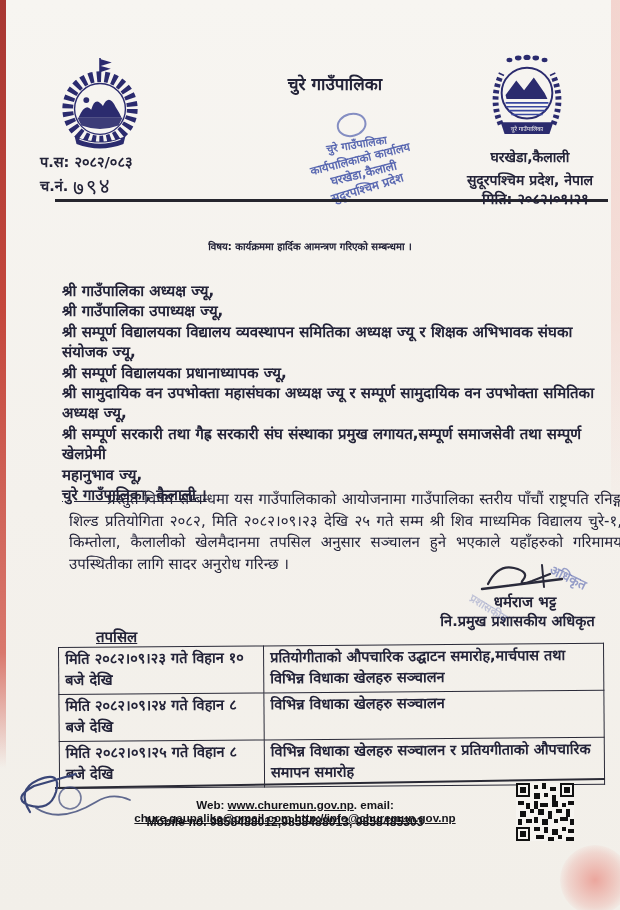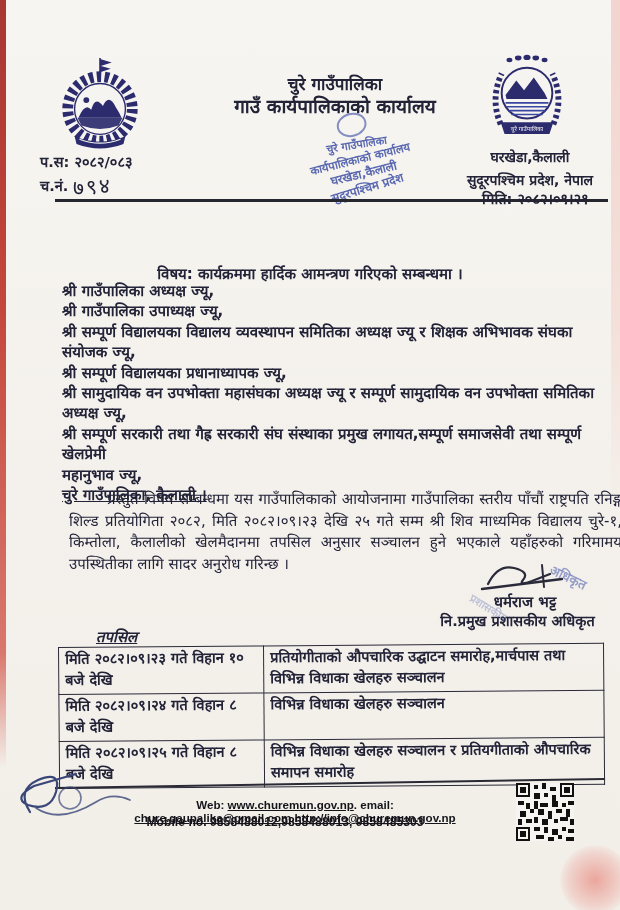--- a/index.html
+++ b/index.html
@@ -31,30 +31,30 @@
   .stamp{left:266px;top:112px;width:186px;text-align:center;
     transform:rotate(-14deg);color:rgba(56,74,163,.82);font-weight:700;line-height:15px;}
   .stamp .s0{font-size:11px;transform:rotate(5deg);}
   .stamp .s1{font-size:11.5px;}
   .stamp .s2{font-size:12px;}
   .stamp .s3{font-size:12px;transform:rotate(-3deg);}
   .stamp-ring{width:26px;height:20px;margin:0 auto 1px auto;border:2px solid rgba(56,74,163,.6);border-radius:50%;}
   .faint-stamp{left:549px;top:568px;font-size:13px;font-weight:700;color:rgba(56,74,163,.5);transform:rotate(26deg);}
   .faint-stamp2{left:468px;top:600px;font-size:11px;font-weight:700;color:rgba(56,74,163,.28);transform:rotate(32deg);}
   
-  .subject{left:110px;top:239px;width:400px;text-align:center;font-size:15px;font-weight:700;margin-top:24px;}
+  .subject{left:110px;top:239px;width:400px;text-align:center;font-size:10px;font-weight:700;}
   .recipients{left:62px;top:281px;width:548px;font-size:15px;font-weight:600;line-height:20.4px;}
   .recipients .closing{font-weight:700;text-decoration:underline;}
   .body-par{left:69px;top:489px;width:553px;font-size:15px;font-weight:500;line-height:21.5px;
     text-align:justify;text-indent:38px;}
   
   .sig-name{left:445px;top:591px;width:160px;text-align:center;font-size:15px;font-weight:700;}
   .sig-title{left:420px;top:610px;width:195px;text-align:center;font-size:14.5px;font-weight:700;}
   
-  .sched-label{left:96px;top:626px;font-size:15px;font-weight:700;text-decoration:underline;font-style:italic;}
+  .sched-label{left:96px;top:626px;font-size:15px;font-weight:700;text-decoration:underline;}
   table.sched{position:absolute;left:58px;top:647px;width:546px;border-collapse:collapse;
     transform:rotate(-.45deg);transform-origin:left top;}
   table.sched td{border:1.7px solid #2a2a38;font-size:14.5px;font-weight:600;line-height:21px;
     padding:1px 6px 3px 6px;vertical-align:top;color:#232338;}
   table.sched td.c1{width:192px;}
   
   .slant-line{left:55px;top:787px;width:550px;height:2.4px;background:#2a2a35;
     transform:rotate(-0.95deg);transform-origin:left center;}
   .foot1{left:80px;top:798px;width:430px;text-align:center;
     font-family:"Liberation Sans",sans-serif;font-size:11.6px;font-weight:600;color:#14141a;}
@@ -86,21 +86,20 @@
     </svg>
   </div>
 
   <div class="abs refno">प.स: २०८२/०८३</div>
   <div class="abs chn">
     <span>च.नं.</span>
     <span class="hand">७९४</span>
   </div>
 
   <div class="abs org-name">चुरे गाउँपालिका</div>
-  <div class="abs org-office">गाउँ कार्यपालिकाको कार्यालय</div>
 
   <div class="abs" style="left:488px;top:54px;width:78px;height:86px;">
     <svg width="78" height="86" viewBox="0 0 80 88">
       <ellipse cx="22" cy="6" rx="3" ry="2.3" fill="#2b2b6e"></ellipse>
       <ellipse cx="31" cy="4" rx="3.4" ry="2.5" fill="#2b2b6e"></ellipse>
       <ellipse cx="40" cy="3.4" rx="3.6" ry="2.7" fill="#2b2b6e"></ellipse>
       <ellipse cx="49" cy="4" rx="3.4" ry="2.5" fill="#2b2b6e"></ellipse>
       <ellipse cx="58" cy="6" rx="3" ry="2.3" fill="#2b2b6e"></ellipse>
       <path d="M13 72 Q2 46 14 20" stroke="#2b2b6e" stroke-width="6" stroke-dasharray="3.5 3" fill="none"></path>
       <path d="M67 72 Q78 46 66 20" stroke="#2b2b6e" stroke-width="6" stroke-dasharray="3.5 3" fill="none"></path>

